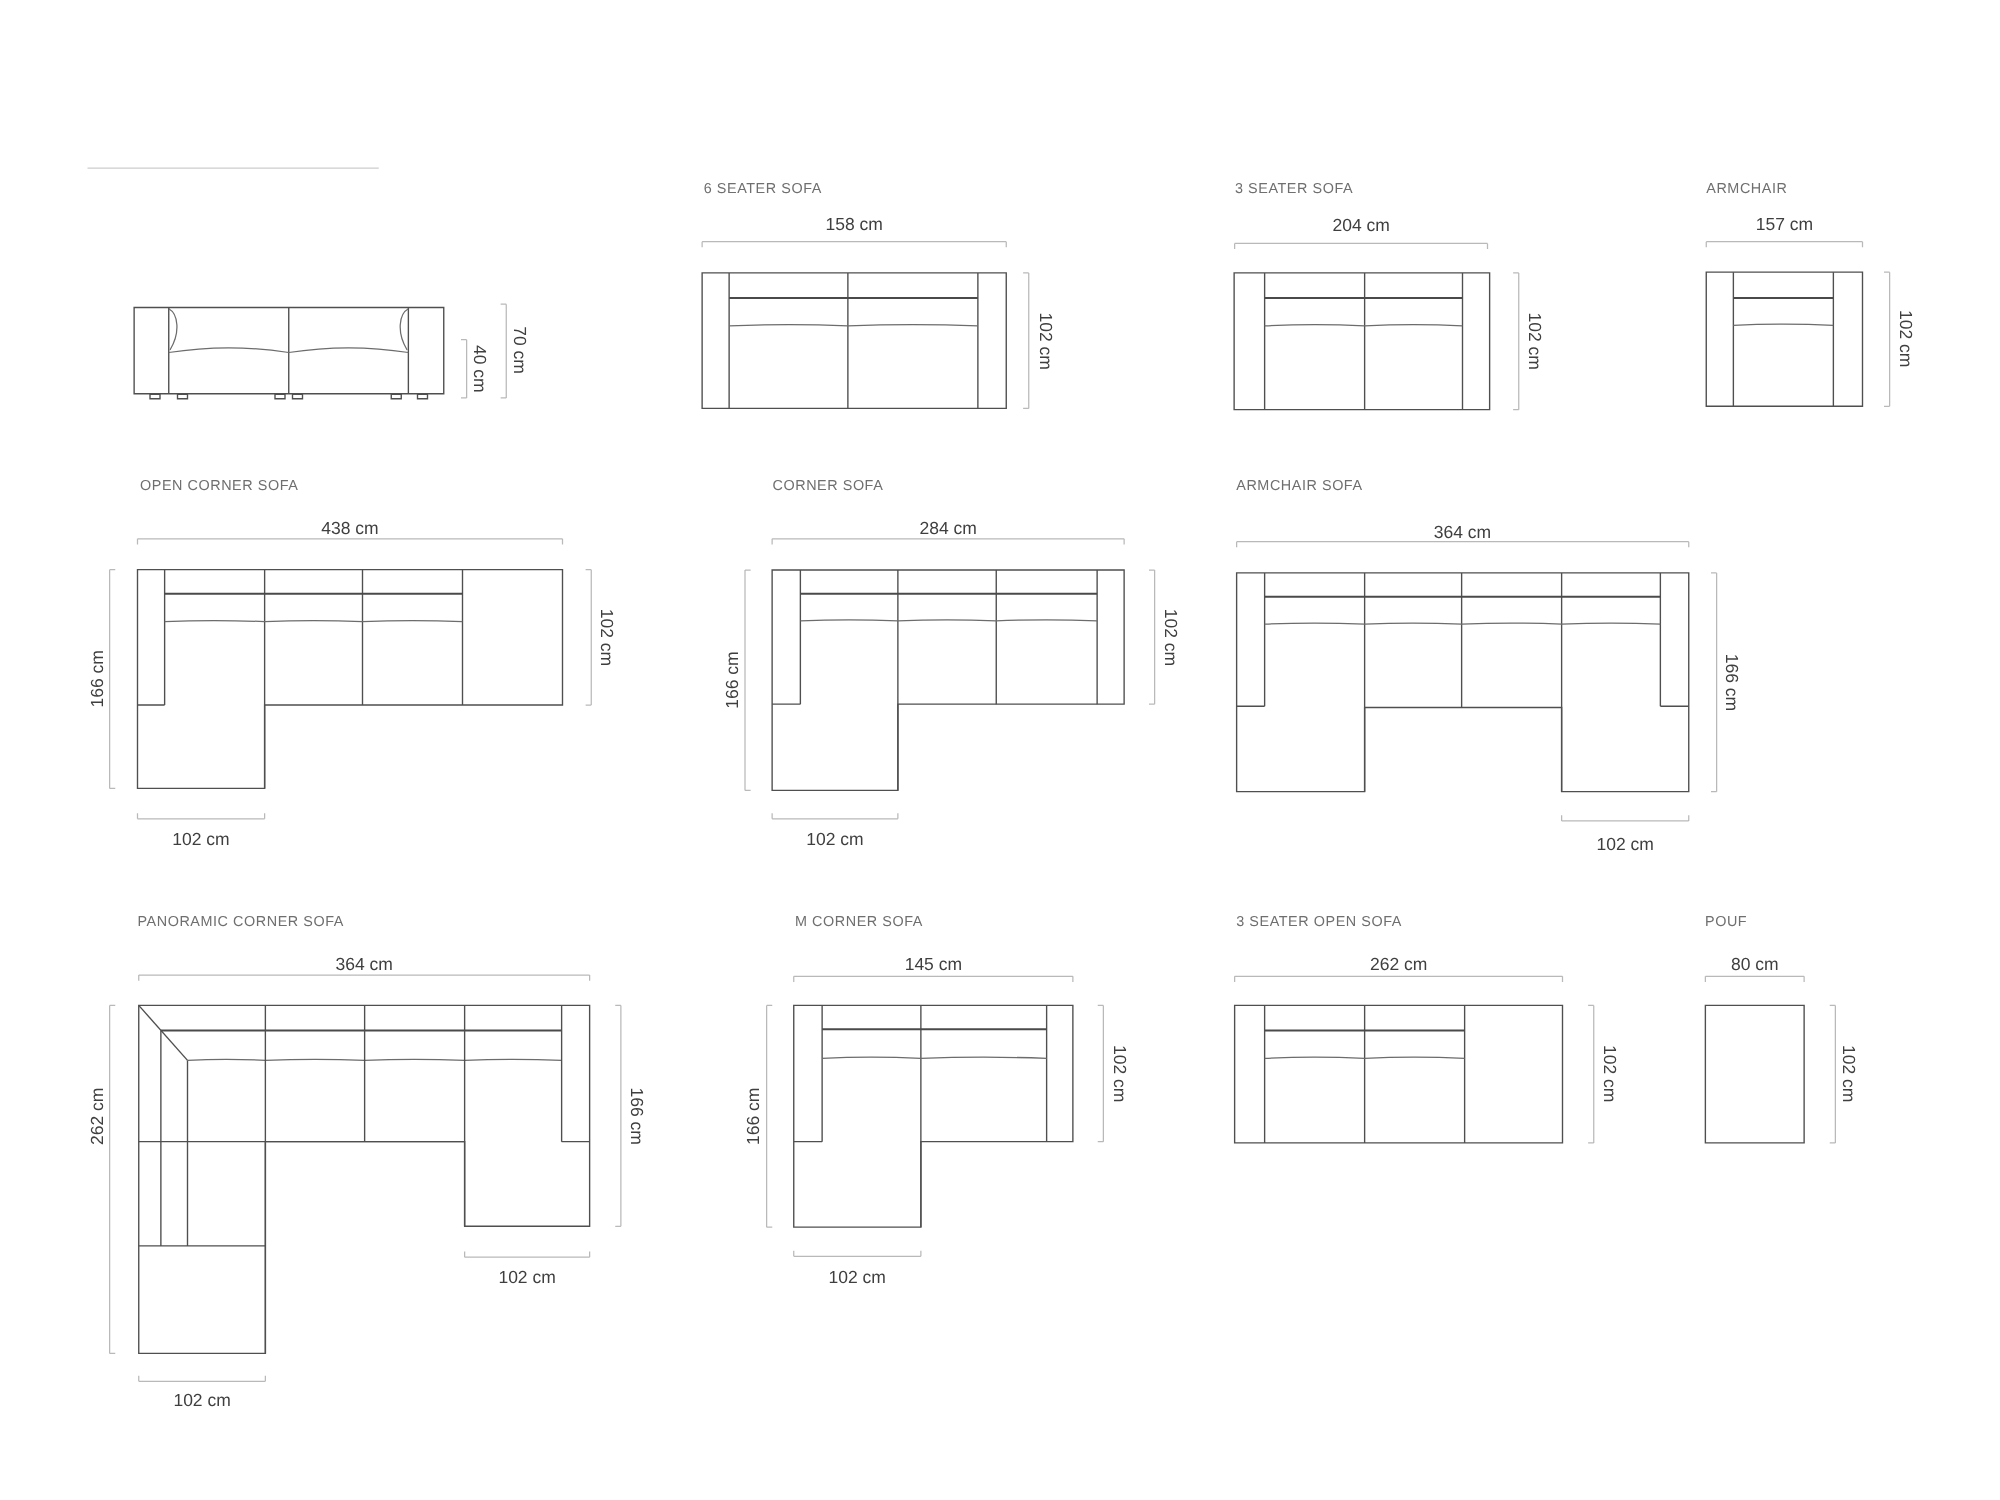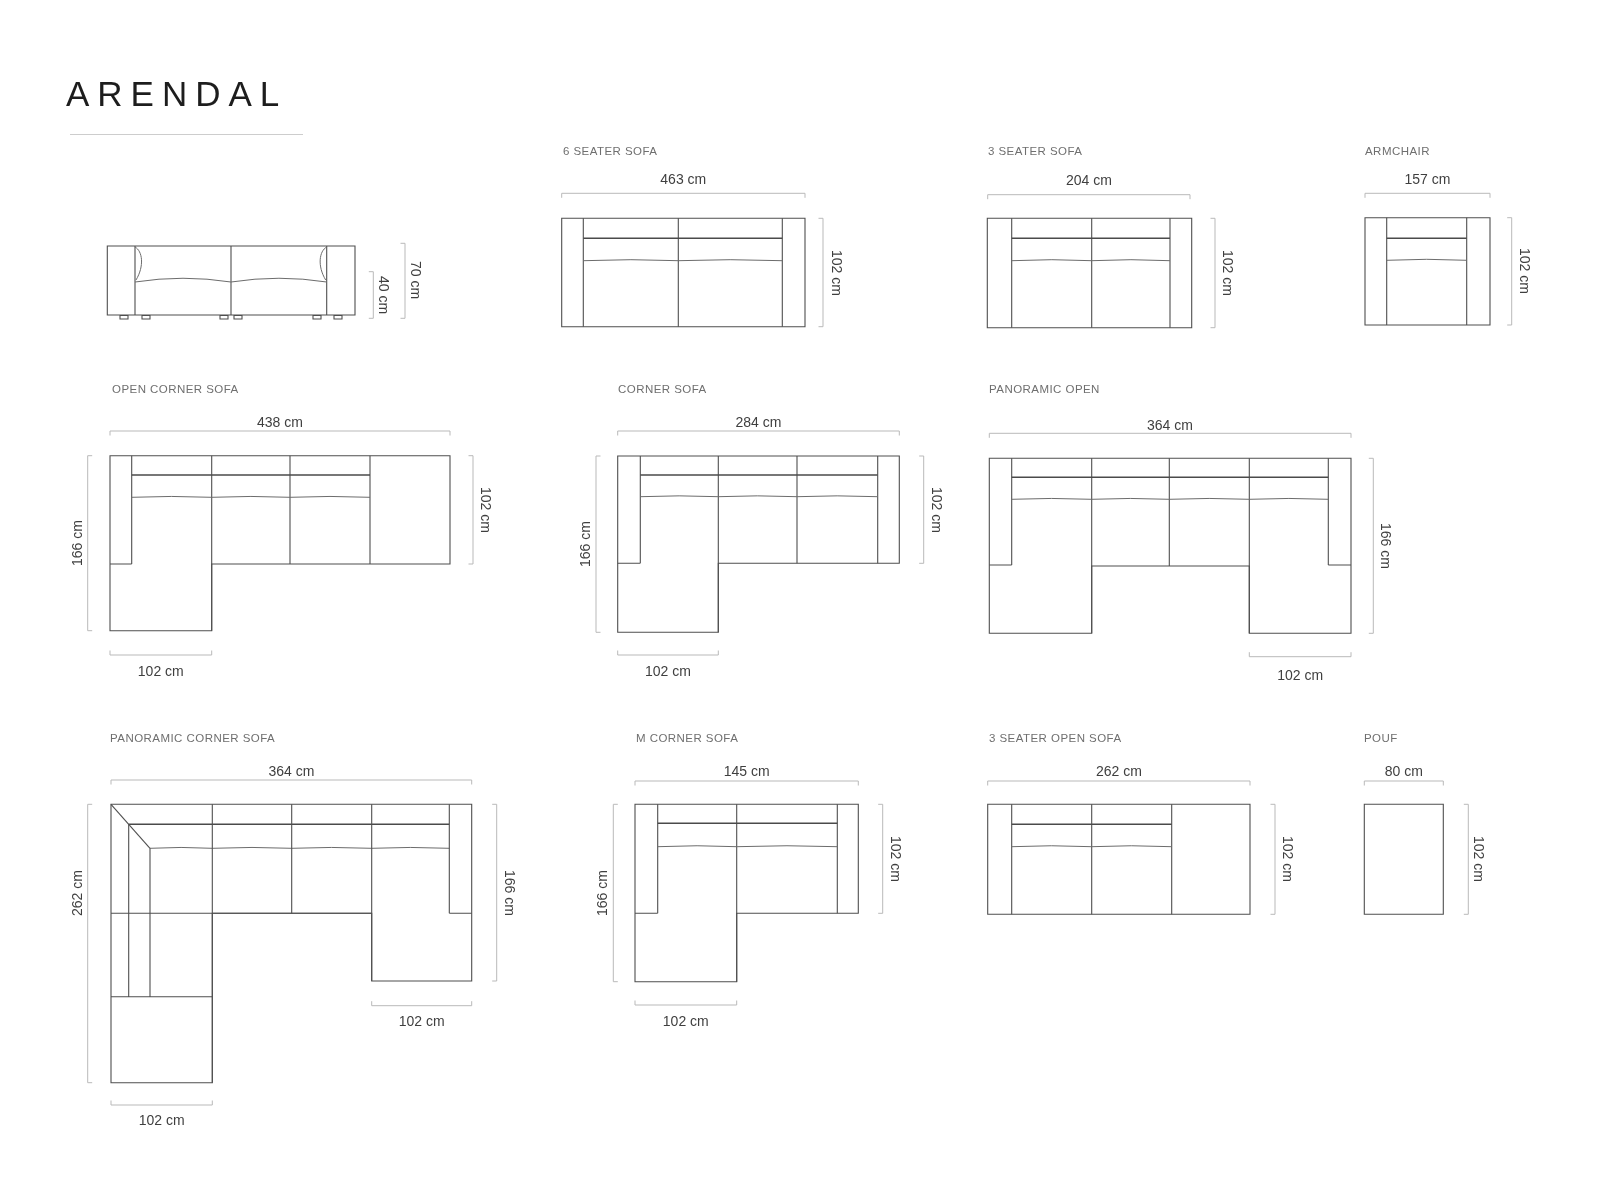--- a/index.html
+++ b/index.html
@@ -18,21 +18,20 @@
   .s {fill:none;stroke:#4f4f4f;stroke-width:1.1;}
   .sb{fill:none;stroke:#4a4a4a;stroke-width:1.6;}
   .sf{fill:none;stroke:#6c6c6c;stroke-width:1;}
   .dl{fill:none;stroke:#b9b9b9;stroke-width:1;}
 </style>
 </head>
 <body>
 
 <div id="canvas">
 
-  <div class="title">ARENDAL</div>
   <div class="rule"></div>
 
   <div class="product" style="left:100px;top:235px;width:330px;height:95px">
     <svg class="draw" width="330" height="95">
       <path class="s" d="M7.3,11 H255 V80 H7.3 Z"></path>
       <path class="s" d="M35,11 V80 M226.7,11 V80 M131,11 V80"></path>
       <path class="sf" d="M35,47 Q83,39.5 131,47 Q179,39.5 226.7,47"></path>
       <path class="sf" d="M35,12 C42.5,16 44.5,31 36,45 M226.7,12 C219.2,16 217.2,31 225.7,45"></path>
       <path class="s" d="M20,80.5 h8 v3.5 h-8 Z M42,80.5 h8 v3.5 h-8 Z M120,80.5 h8 v3.5 h-8 Z M134,80.5 h8 v3.5 h-8 Z M213,80.5 h8 v3.5 h-8 Z M234,80.5 h8 v3.5 h-8 Z"></path>
       <path class="dl" d="M273.3,36.7 V83.3 M273.3,36.7 h-4.5 M273.3,83.3 h-4.5"></path>
@@ -45,21 +44,21 @@
   <div class="product" style="left:540px;top:135px;width:300px;height:200px">
     <div class="plabel" style="left:23px;top:10px">6 SEATER SOFA</div>
     <svg class="draw" width="300" height="200">
       <path class="dl" d="M21.7,58.3 H265 M21.7,58.3 v4.5 M265,58.3 v4.5"></path>
       <path class="s" d="M21.7,83.3 H265 V191.7 H21.7 Z"></path>
       <path class="s" d="M43.3,83.3 V191.7 M242.3,83.3 V191.7 M138.3,83.3 V191.7"></path>
       <path class="sb" d="M43.3,103.3 H242.3"></path>
       <path class="sf" d="M43.3,125.7 Q91,123.7 138.3,125.7 Q190,123.7 242.3,125.7"></path>
       <path class="dl" d="M283,83.3 V191.7 M283,83.3 h-4.5 M283,191.7 h-4.5"></path>
     </svg>
-    <div class="dimtext h" style="left:143.3px;top:35.5px">463 cm</div>
+    <div class="dimtext h" style="left:143.3px;top:35.5px">158 cm</div>
     <div class="dimtext vr" style="left:296.5px;top:137.5px">102 cm</div>
   </div>
 
   <div class="product" style="left:950px;top:135px;width:290px;height:200px">
     <div class="plabel" style="left:38px;top:10px">3 SEATER SOFA</div>
     <svg class="draw" width="290" height="200">
       <path class="dl" d="M37.7,59.7 H240 M37.7,59.7 v4.5 M240,59.7 v4.5"></path>
       <path class="s" d="M37.3,83.3 H241.7 V192.7 H37.3 Z"></path>
       <path class="s" d="M61.7,83.3 V192.7 M220,83.3 V192.7 M141.7,83.3 V192.7"></path>
       <path class="sb" d="M61.7,103.3 H220"></path>
@@ -116,21 +115,21 @@
       <path class="dl" d="M367.7,86 V193.3 M367.7,86 h-4.5 M367.7,193.3 h-4.5"></path>
       <path class="dl" d="M61.7,285 H162.3 M61.7,285 v-4.5 M162.3,285 v-4.5"></path>
     </svg>
     <div class="dimtext h" style="left:202.5px;top:44px">284 cm</div>
     <div class="dimtext vl" style="left:29px;top:174.2px">166 cm</div>
     <div class="dimtext vr" style="left:380.7px;top:139.7px">102 cm</div>
     <div class="dimtext h" style="left:112px;top:293.3px">102 cm</div>
   </div>
 
   <div class="product" style="left:940px;top:370px;width:460px;height:320px">
-    <div class="plabel" style="left:49px;top:13px">PANORAMIC OPEN</div>
+    <div class="plabel" style="left:49px;top:13px">ARMCHAIR SOFA</div>
     <svg class="draw" width="460" height="320">
       <path class="dl" d="M49.3,63.3 H411 M49.3,63.3 v4.5 M411,63.3 v4.5"></path>
       <path class="s" d="M49.3,88.3 H411 V263.3 H309.3 V196 H151.7 V263.3 H49.3 Z"></path>
       <path class="s" d="M71.7,88.3 V195 M49.3,195 H71.7 M388.3,88.3 V195 M388.3,195 H411"></path>
       <path class="s" d="M151.7,88.3 V263.3 M229.3,88.3 V196 M309.3,88.3 V263.3"></path>
       <path class="sb" d="M71.7,107.3 H388.3"></path>
       <path class="sf" d="M71.7,129.3 Q111,127.6 151.7,129.3 Q190,127.6 229.3,129.3 Q269,127.6 309.3,129.3 Q349,127.6 388.3,129.3"></path>
       <path class="dl" d="M433.3,88.3 V263.3 M433.3,88.3 h-4.5 M433.3,263.3 h-4.5"></path>
       <path class="dl" d="M309.3,286.7 H411 M309.3,286.7 v-4.5 M411,286.7 v-4.5"></path>
     </svg>

